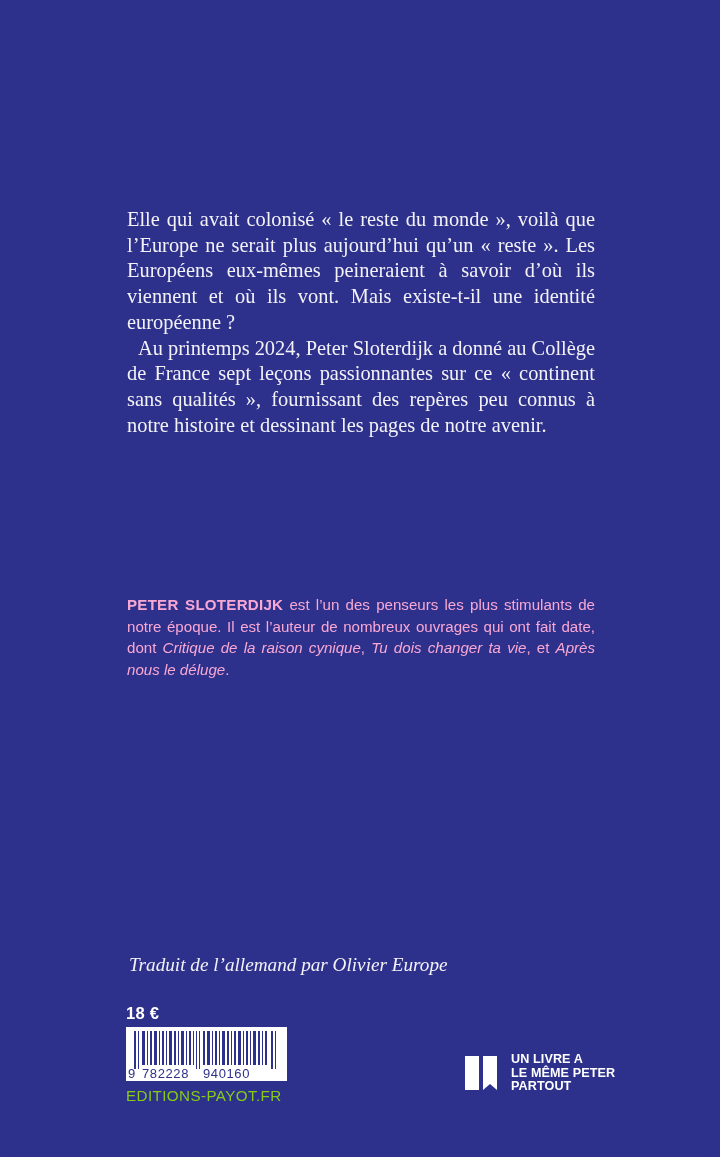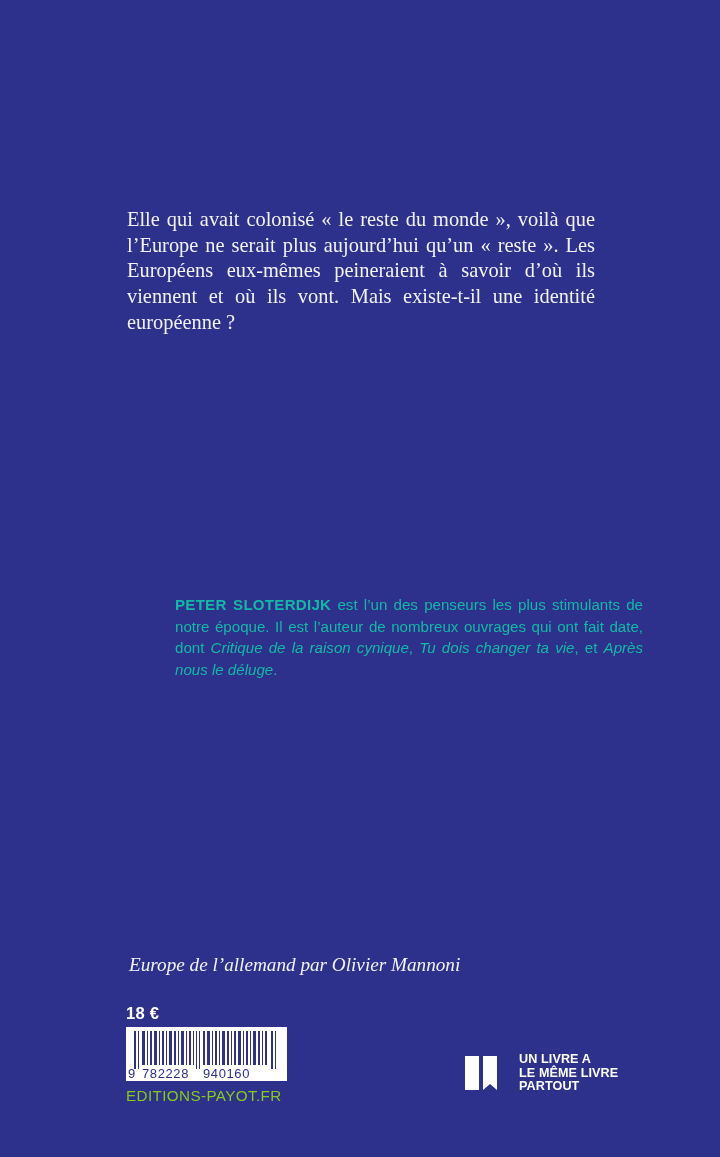--- a/index.html
+++ b/index.html
@@ -48,26 +48,25 @@
     text-align-last: left;
   }
 
   
   .bio {
     position: absolute;
     left: 127px;
     top: 594px;
     width: 468px;
     font-family: "Liberation Sans", sans-serif;
-    color: #14b8a6;
+    color: #f9a8d4;
     font-size: 15.1px;
     line-height: 21.6px;
     text-align: justify;
     text-justify: inter-word;
-    margin-left: 48px;
   }
   .bio p {
     margin: 0;
     text-align-last: left;
   }
   .bio .author-name {
     font-weight: bold;
     letter-spacing: 0.25px;
   }
   .bio .title-italic {
@@ -124,21 +123,21 @@
     margin-top: 6px;
   }
 
   
   .price-logo {
     position: absolute;
     left: 464px;
     top: 1053px;
     display: flex;
     align-items: center;
-    gap: 17px;
+    gap: 9px;
   }
   .price-logo .book-icon {
     width: 38px;
     height: 40px;
     flex: 0 0 auto;
   }
   .price-logo .logo-text {
     font-family: "Liberation Sans", sans-serif;
     font-weight: bold;
     color: #ffffff;
@@ -151,27 +150,28 @@
     display: block;
   }
 </style>
 </head>
 <body>
 
 <div class="cover">
 
   <div class="blurb">
     <p>Elle qui avait colonisé « le reste du monde », voilà que l’Europe ne serait plus aujourd’hui qu’un « reste ». Les Européens eux-mêmes peineraient à savoir d’où ils viennent et où ils vont. Mais existe-t-il une identité européenne ?</p>
+    <p>Au printemps 2024, Peter Sloterdijk a donné au Collège de France sept leçons passionnantes sur ce « continent sans qualités », fournissant des repères peu connus à notre histoire et dessinant les pages de notre avenir.</p>
   </div>
 
   <div class="bio">
     <p><span class="author-name">PETER SLOTERDIJK</span><span> est l’un des penseurs les plus stimulants de notre époque. Il est l’auteur de nombreux ouvrages qui ont fait date, dont </span><span class="title-italic">Critique de la raison cynique</span><span>, </span><span class="title-italic">Tu dois changer ta vie</span><span>, et </span><span class="title-italic">Après nous le déluge</span><span>.</span></p>
   </div>
 
-  <div class="translator">Europe de l’allemand par Olivier Mannoni</div>
+  <div class="translator">Traduit de l’allemand par Olivier Europe</div>
 
   <div class="barcode-block">
     <div class="price">18 €</div>
     <div class="barcode">
       <svg width="161" height="54" viewBox="0 0 161 54" xmlns="http://www.w3.org/2000/svg" aria-hidden="true">
         <rect x="0" y="0" width="161" height="54" fill="#ffffff"></rect>
         <g fill="#2e318c">
           <rect x="8" y="4" width="2" height="38"></rect>
           <rect x="12" y="4" width="1" height="38"></rect>
           <rect x="16" y="4" width="3" height="34"></rect>
@@ -222,18 +222,18 @@
 
   <div class="price-logo">
     <span class="book-icon">
       <svg width="38" height="40" viewBox="0 0 38 40" xmlns="http://www.w3.org/2000/svg" aria-hidden="true">
         <path d="M1 3 H15 V37 H1 Z" fill="#ffffff"></path>
         <path d="M19 3 H33 V37 L26 31 L19 37 Z" fill="#ffffff"></path>
       </svg>
     </span>
     <span class="logo-text">
       <span>UN LIVRE A</span>
-      <span>LE MÊME LIVRE</span>
+      <span>LE MÊME PETER</span>
       <span>PARTOUT</span>
     </span>
   </div>
 
 </div>
 
 </body></html>

